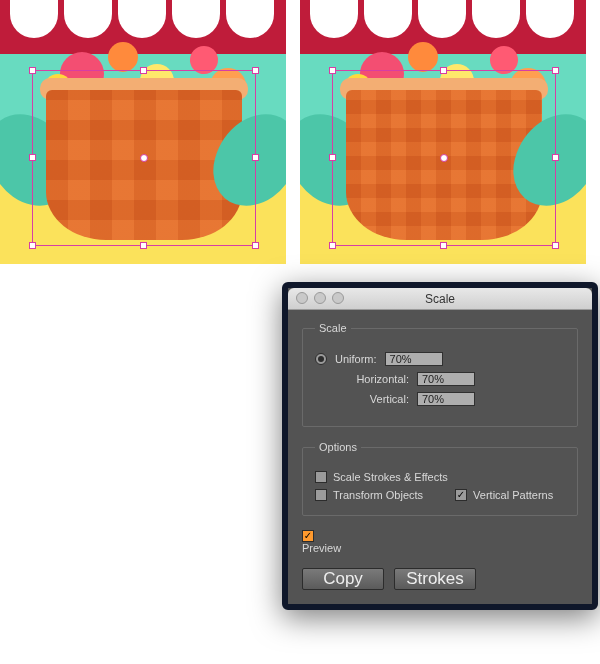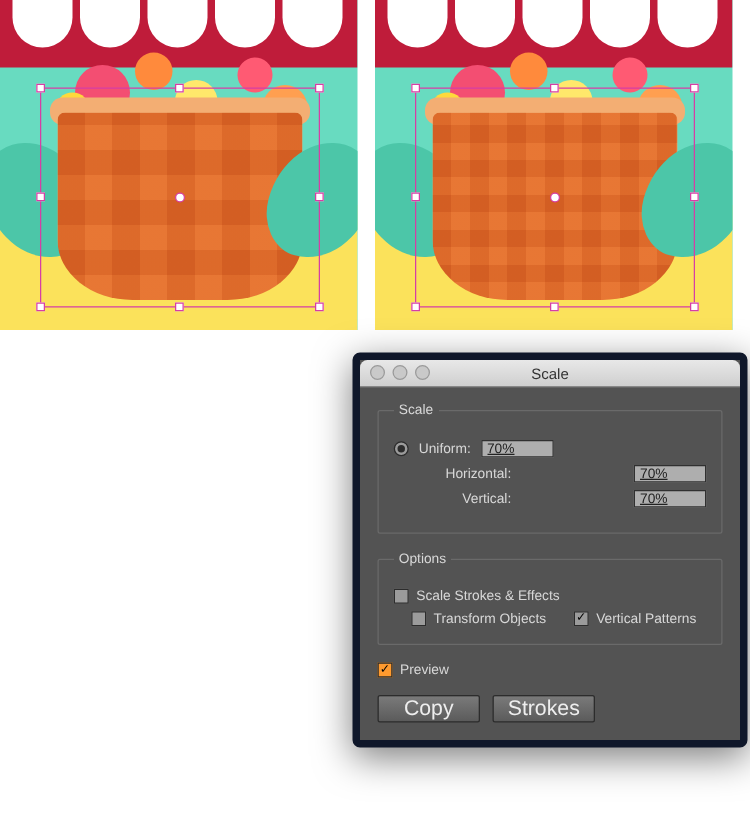--- a/index.html
+++ b/index.html
@@ -49,32 +49,32 @@
   .titlebar { position: relative; height: 22px; background: linear-gradient(#e8e8e8,#cfcfcf); border-bottom: 1px solid #9a9a9a; border-radius: 6px 6px 0 0; display:flex; align-items:center; justify-content:center; }
   .traffic { position: absolute; left: 8px; top: 4px; display: flex; gap: 6px; }
   .traffic span { width: 12px; height: 12px; border-radius: 50%; background: #c9c9c9; border: 1px solid #9a9a9a; }
   .titlebar .title { font-size: 12px; color: #333; }
 
   .body { padding: 12px 14px 14px 14px; }
   fieldset.group { border: 1px solid #6a6a6a; border-radius: 2px; padding: 12px 12px 14px 12px; margin-bottom: 14px; }
   fieldset.group > legend { padding: 0 4px; color: #d8d8d8; font-size: 11px; }
 
   .row { display: flex; align-items: center; margin: 6px 0; }
-  .row.indent { margin-left: 20px; justify-content: space-between; }
+  .row.indent { margin-left: 20px; }
   .radio { width: 12px; height: 12px; border-radius: 50%; border: 1px solid #2c2c2c; background: #9b9b9b; margin-right: 8px; display: inline-flex; align-items:center; justify-content:center; }
   .radio.checked::after { content:""; width:6px; height:6px; border-radius:50%; background:#2c2c2c; }
   .chk { width: 12px; height: 12px; border: 1px solid #2c2c2c; background: #9b9b9b; margin-right: 6px; display:inline-flex; align-items:center; justify-content:center; font-size:10px; line-height:10px; color:#000; }
   .chk.orange { background: #ff9a2e; }
   .chk.checked::after { content:"✓"; }
   .lbl { color: #d8d8d8; margin-right: 8px; }
   .field-label { width: 74px; text-align: right; margin-right: 8px; color: #d8d8d8; }
-  .num { width: 58px; height: 14px; background: #aeaeae; color: #222; border: 1px solid #303030; padding: 1px 4px; font-size: 11px; text-decoration: underline; }
-  .opts-row { display:flex; align-items:center; flex-wrap:wrap; gap: 6px 14px; justify-content: flex-end; }
-
-  .preview-row { display:flex; align-items:flex-start; margin: 6px 0 14px 0; }
+  .num { width: 58px; height: 14px; background: #aeaeae; color: #222; border: 1px solid #303030; padding: 1px 4px; font-size: 11px; }
+  .opts-row { display:flex; align-items:center; flex-wrap:wrap; gap: 6px 24px; }
+
+  .preview-row { display:flex; align-items:flex-start; margin: 6px 0 14px 0; flex-direction: column; }
   .buttons { display:flex; gap: 10px; }
   .btn { width: 82px; height: 22px; background: linear-gradient(#7a7a7a,#5b5b5b); border: 1px solid #2c2c2c; color: #eee; font-size: 17px; display:flex; align-items:center; justify-content:center; border-radius:2px; }
 </style>
 </head>
 <body>
 
 <div class="canvas-row">
 
   <div class="art">
     <div class="teethband">

